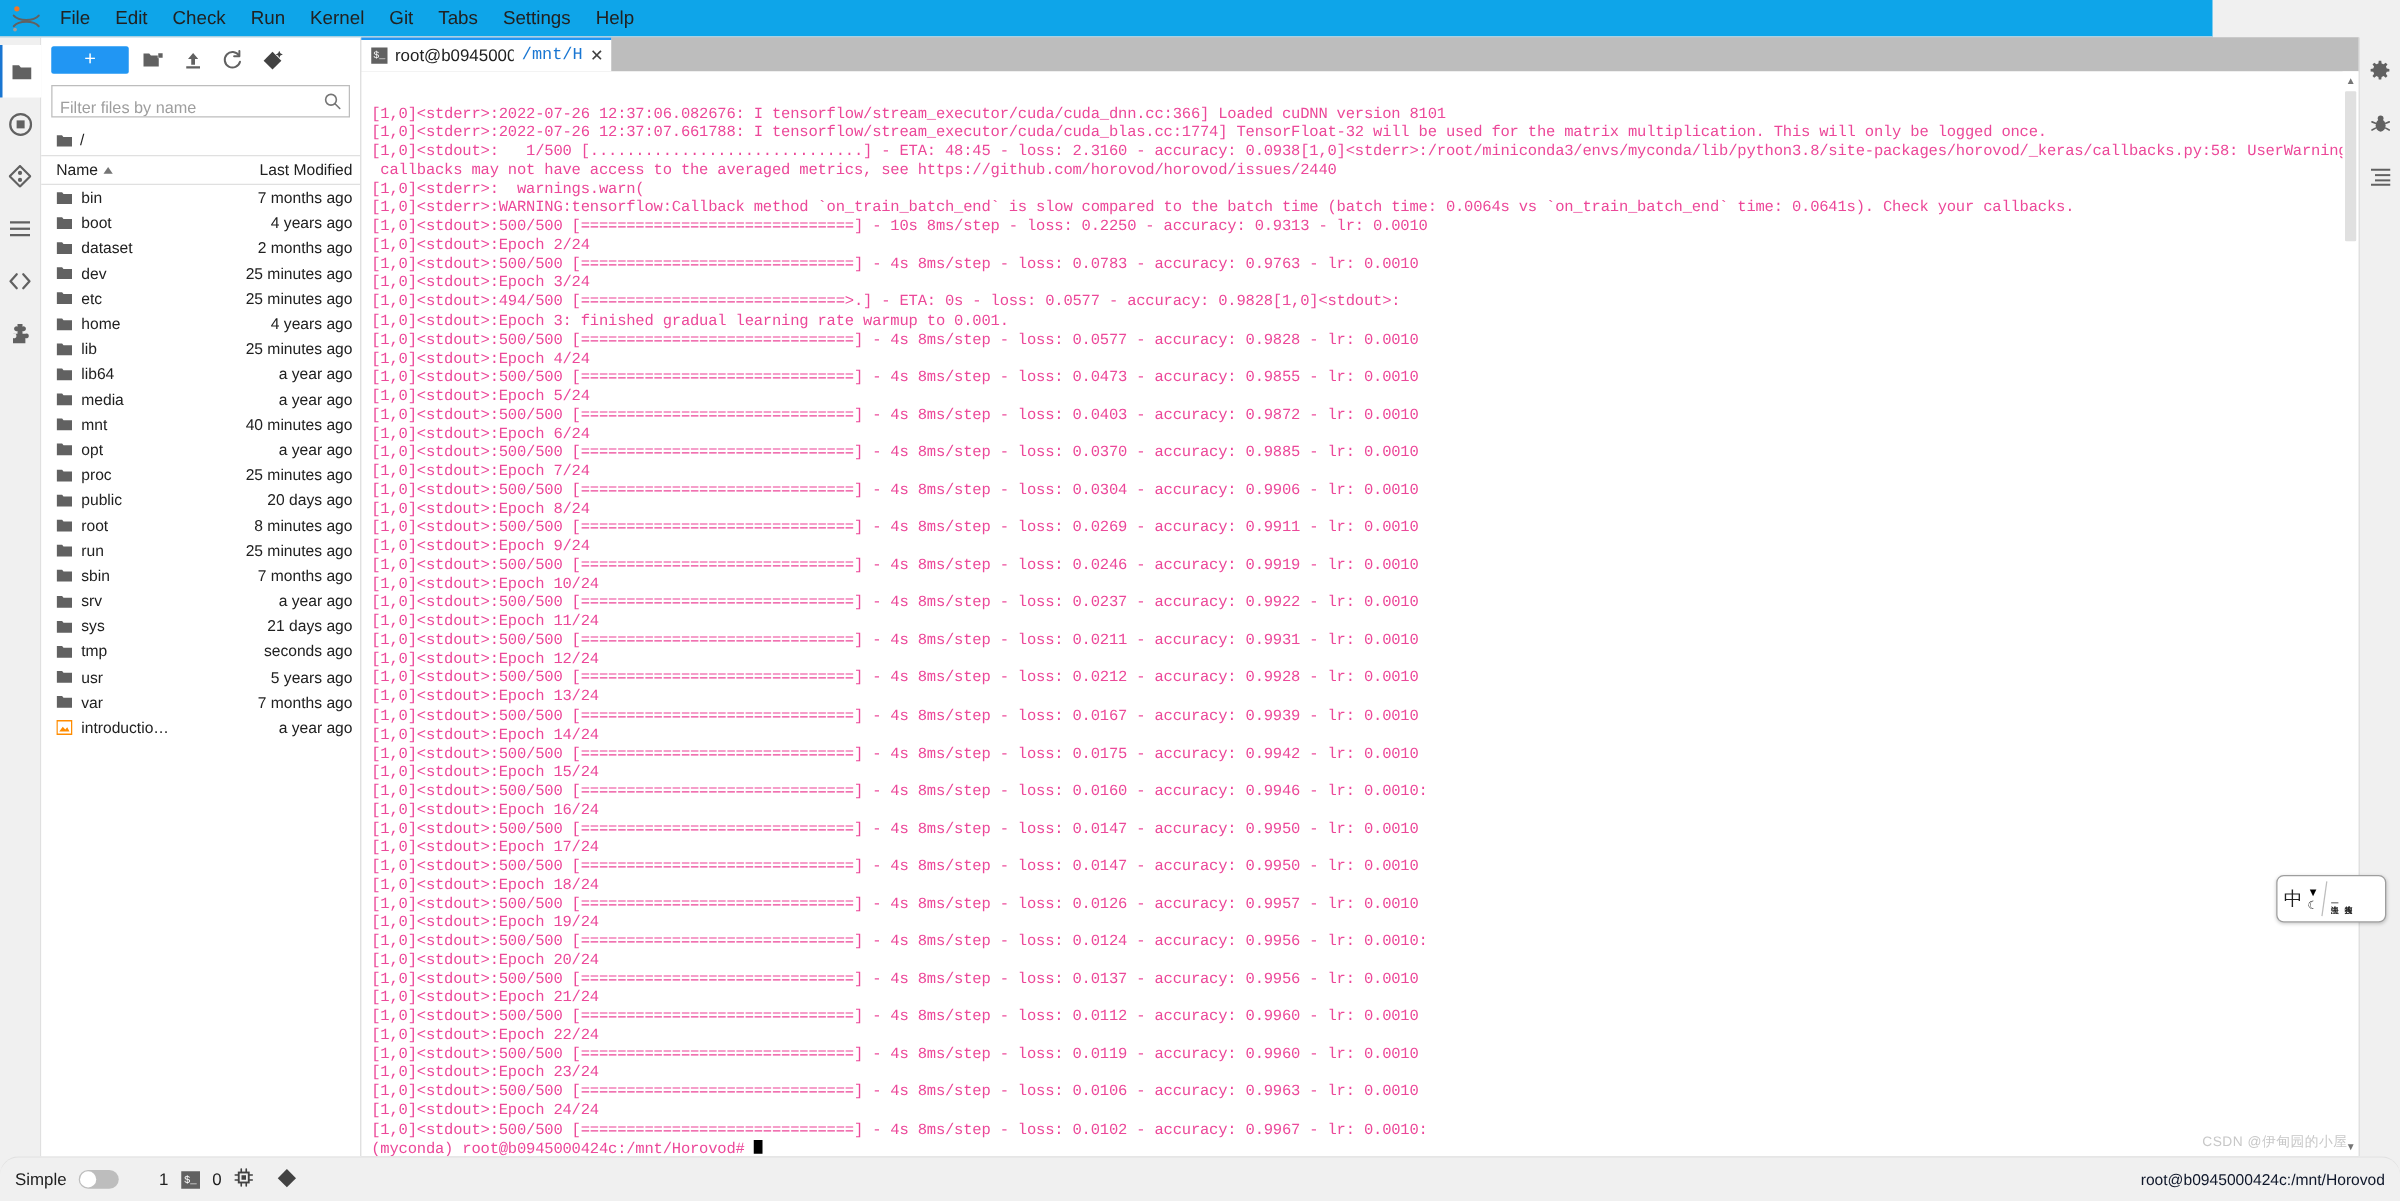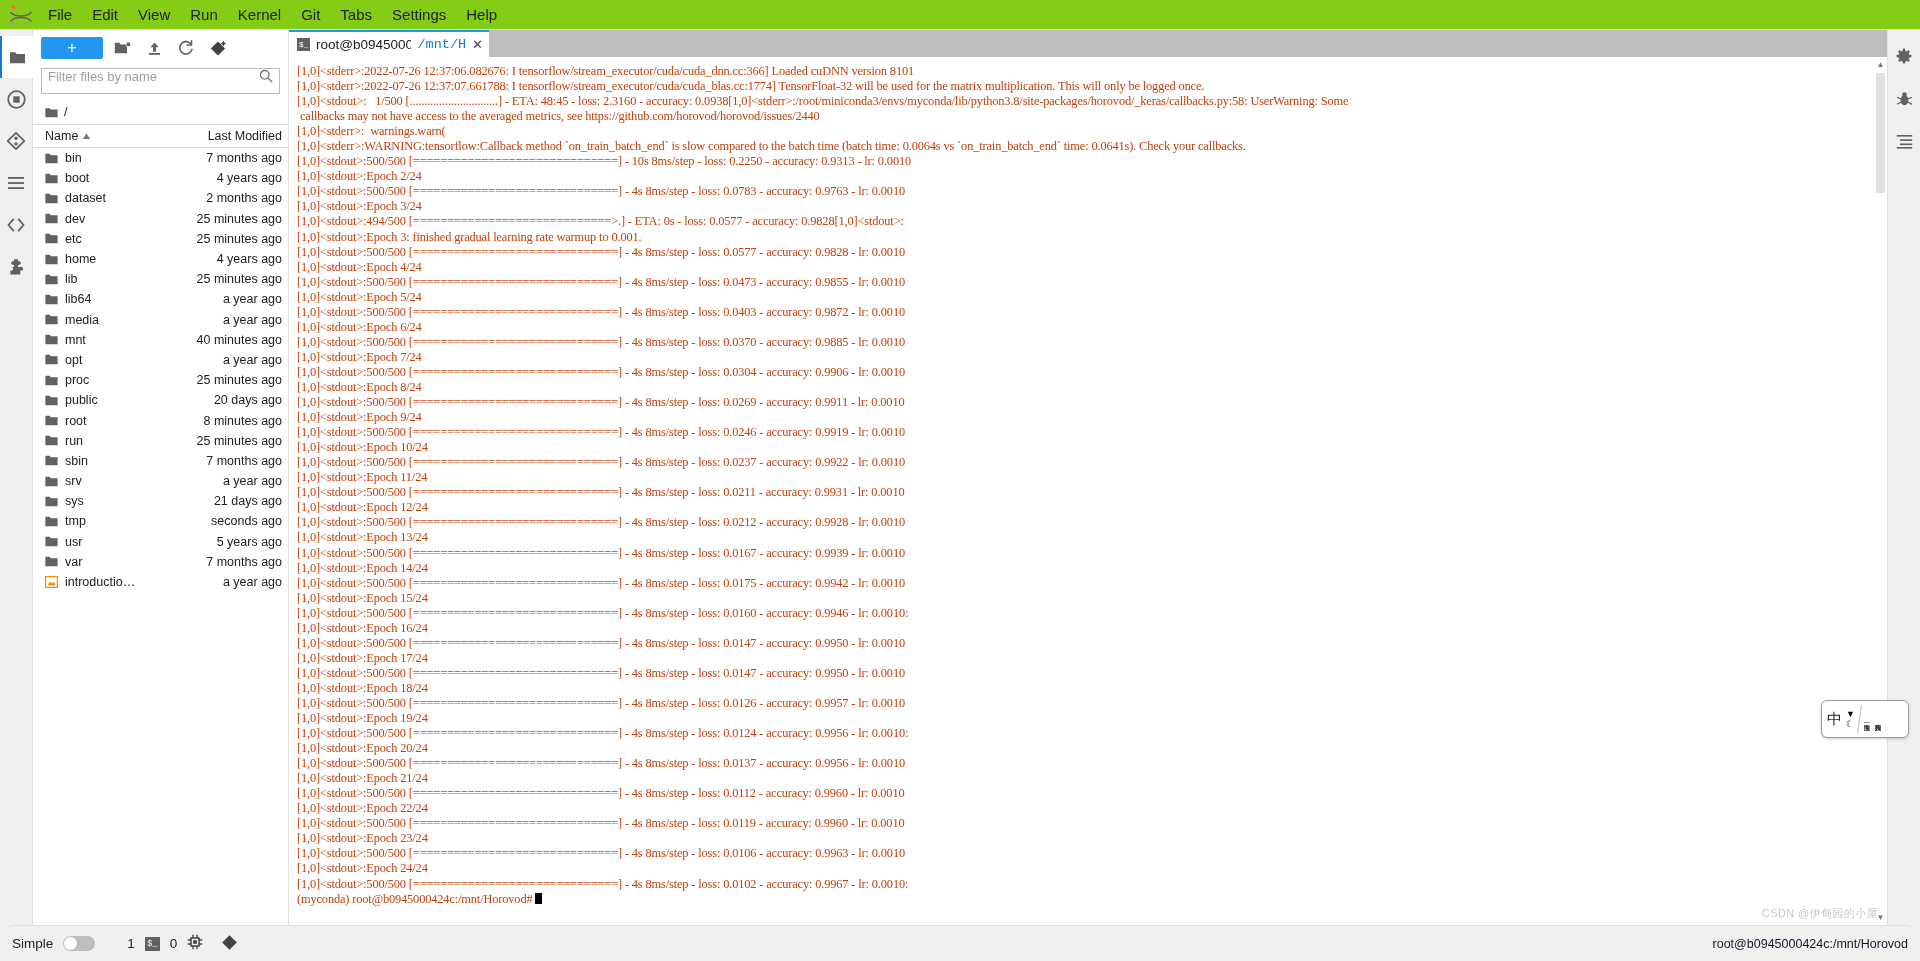--- a/index.html
+++ b/index.html
@@ -6,22 +6,22 @@
   html, body {
     width: 1920px; height: 961px;
     overflow: hidden;
     background: #fff;
     font-family: "Liberation Sans", sans-serif;
   }
   #app { position: relative; width: 1920px; height: 961px; background: #f0f0f0; }
 
   
   .menubar {
-    position: absolute; top: 0; left: 0; width: 1920px; height: 30px;
-    background: #84cc16; border-bottom: 1px solid #e0e0e0;
+    position: absolute; top: 0; left: 0; width: 1770px; height: 30px;
+    background: #0ea5e9; border-bottom: 1px solid #e0e0e0;
     display: flex; align-items: center; padding-left: 4px;
   }
   .jp-logo { width: 34px; height: 26px; display: flex; align-items: center; justify-content: center; }
   .menu-item {
     font-size: 15px; color: #212121; padding: 4px 10px; cursor: default;
     line-height: 18px; white-space: nowrap;
   }
 
   
   .activitybar {
@@ -56,21 +56,21 @@
     background: #2196f3; color: #fff; border: none; border-radius: 2px;
     width: 62px; height: 22px; font-size: 16px; line-height: 1;
     display: flex; align-items: center; justify-content: center; cursor: pointer;
   }
   .tb-icon {
     width: 26px; height: 24px; display: flex; align-items: center; justify-content: center;
     color: #616161; cursor: pointer;
   }
   .fp-filter {
     margin: 2px 8px 6px 8px; height: 26px; border: 1px solid #bdbdbd;
-    display: flex; align-items: flex-start; padding: 0 6px; flex-shrink: 0;
+    display: flex; align-items: flex-end; padding: 0 6px; flex-shrink: 0;
   }
   .fp-filter input {
     border: none; outline: none; flex: 1; font-size: 13px; color: #757575;
     font-family: "Liberation Sans", sans-serif; background: transparent;
   }
   .fp-filter input::placeholder { color: #9e9e9e; }
   .fp-breadcrumb {
     height: 24px; display: flex; align-items: center; padding: 0 12px; gap: 6px;
     flex-shrink: 0;
   }
@@ -110,23 +110,23 @@
     font-family: "Liberation Mono", monospace; flex-shrink: 0;
   }
   .tab-close { font-size: 13px; color: #424242; cursor: pointer; line-height: 1; }
 
   
   .terminal {
     flex: 1; background: #fff; position: relative; overflow: hidden;
     padding: 7px 0 0 8px;
   }
   .term-inner {
-    font-family: Liberation Serif, serif;
+    font-family: Liberation Mono, monospace;
     font-size: 12.4px; line-height: 15.05px;
-    color: #c2410c; white-space: pre; letter-spacing: -0.15px;
+    color: #ec4899; white-space: pre; letter-spacing: -0.15px; margin-top: 20px;
   }
   .term-line { height: 15.05px; }
   .cursor-blk {
     display: inline-block; width: 7px; height: 11px;
     background: #000; vertical-align: -1px;
   }
   .term-scrollbar {
     position: absolute; top: 0; right: 0; width: 13px; height: 100%;
     background: #fff;
   }
@@ -195,21 +195,21 @@
     <div class="jp-logo">
       <svg width="24" height="22" viewBox="0 0 24 22">
         <circle cx="4.5" cy="3" r="2.1" fill="#f37726"></circle>
         <path d="M2 8.5 C6 13.2 18 13.2 22 8.5" stroke="#616161" stroke-width="1.6" fill="none" stroke-linecap="round"></path>
         <path d="M2 17 C6 12.3 18 12.3 22 17" stroke="#616161" stroke-width="1.6" fill="none" stroke-linecap="round"></path>
         <circle cx="3" cy="19.6" r="1.5" fill="#9e9e9e"></circle>
       </svg>
     </div>
     <div class="menu-item">File</div>
     <div class="menu-item">Edit</div>
-    <div class="menu-item">View</div>
+    <div class="menu-item">Check</div>
     <div class="menu-item">Run</div>
     <div class="menu-item">Kernel</div>
     <div class="menu-item">Git</div>
     <div class="menu-item">Tabs</div>
     <div class="menu-item">Settings</div>
     <div class="menu-item">Help</div>
   </div>
 
   <div class="activitybar">
     <div class="ab-icon active">

